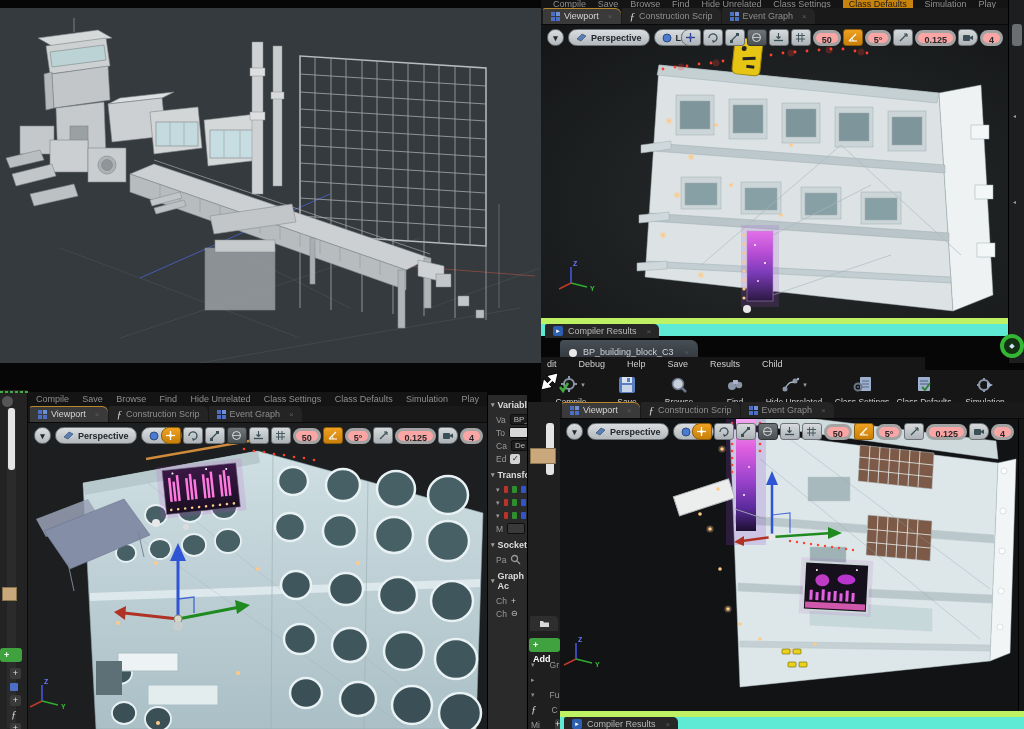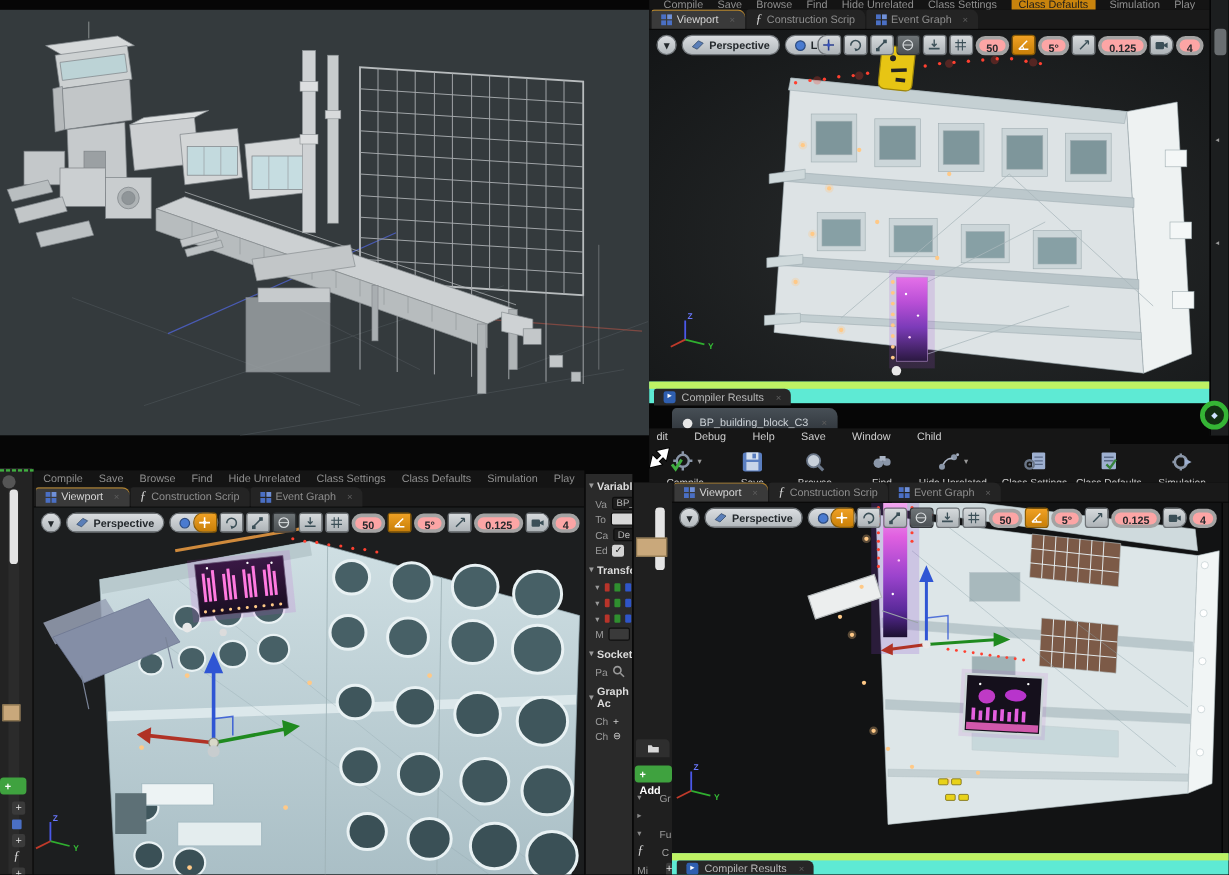--- a/index.html
+++ b/index.html
@@ -468,21 +468,21 @@
   <div class="assettab" style="left:560px;top:340px">
     <span class="dot"></span>
     <span>BP_building_block_C3</span>
     <span class="tclose">×</span>
   </div>
   <div class="menubar" style="left:541px;top:357px;width:384px;height:13px">
     <span>dit</span>
     <span>Debug</span>
     <span>Help</span>
     <span>Save</span>
-    <span>Window</span>
+    <span>Results</span>
     <span>Child</span>
   </div>
   <div class="bigbar" style="left:541px;top:370px;width:483px;height:32px">
     <div class="tool">
       <span class="tool-ico">
           <svg width="22" height="20">
             <circle cx="12" cy="9" r="5" fill="none" stroke="#8a96a8" stroke-width="2"></circle>
             <g stroke="#8a96a8" stroke-width="2">
               <line x1="12" y1="1" x2="12" y2="4"></line>
               <line x1="12" y1="14" x2="12" y2="17"></line>

